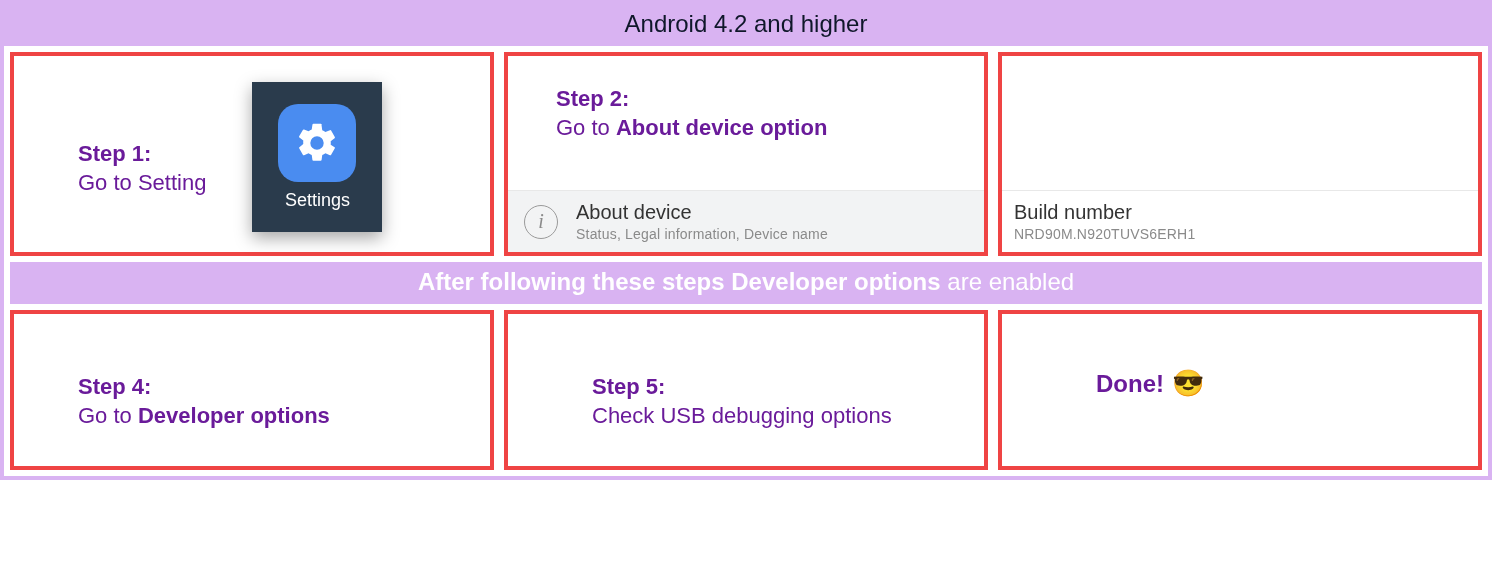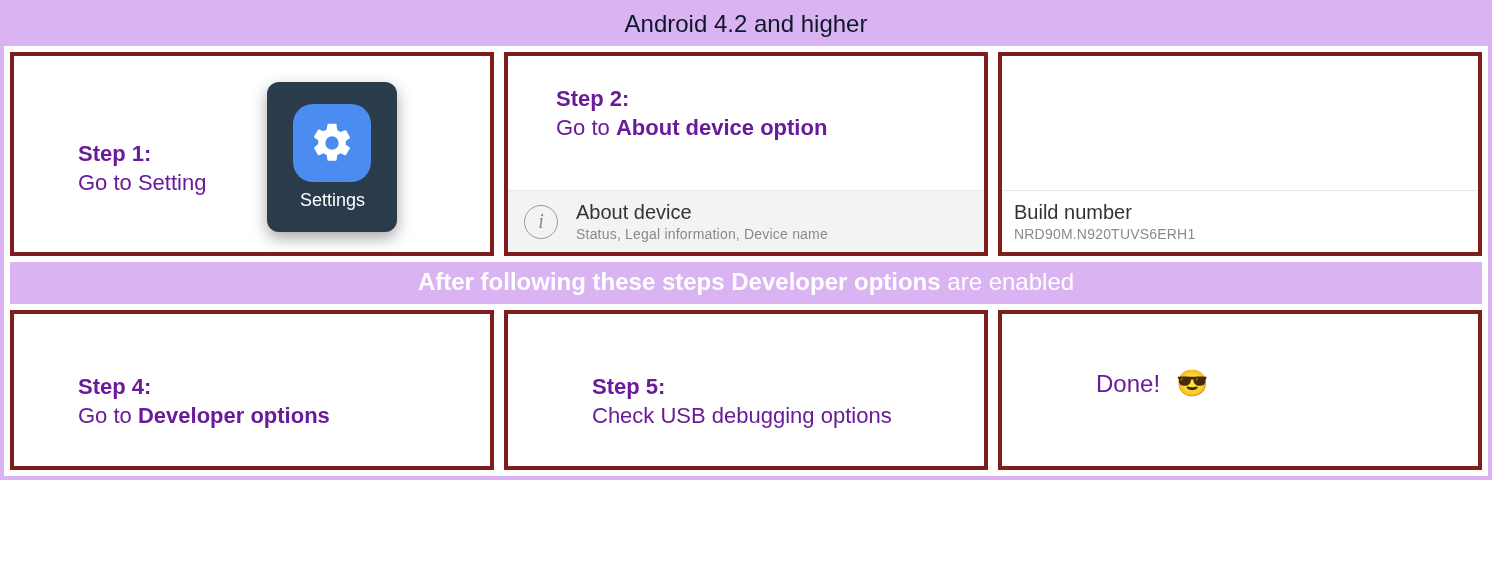--- a/index.html
+++ b/index.html
@@ -19,21 +19,21 @@
     padding: 6px 0 8px 0;
   }
   .row {
     display: flex;
     gap: 10px;
     padding: 6px;
   }
   .card {
     flex: 1 1 0;
     background: #fff;
-    border: 4px solid #7f1d1d;
+    border: 4px solid #ef4444;
     min-height: 190px;
     padding: 20px 24px;
     position: relative;
   }
   .card.short {
     min-height: 160px;
   }
   .step-title {
     color: #6a1b9a;
     font-weight: bold;
@@ -43,34 +43,34 @@
   .step-body {
     color: #6a1b9a;
     font-size: 22px;
     line-height: 1.3;
   }
   .step-body b { font-weight: bold; margin-top: 40px; }
   
   .step1 {
     display: flex;
     align-items: center;
-    gap: 61px;
+    gap: 46px;
     height: 100%;
   }
   .step1-text { flex: 0 0 auto; padding-left: 40px; padding-top: 30px;}
   .settings-app {
     width: 130px;
     height: 150px;
     background: #2a3b4c;
     display: flex;
     flex-direction: column;
     align-items: center;
     justify-content: center;
     box-shadow: 0 6px 16px rgba(0,0,0,0.35);
-    border-radius: 12px;
+    border-radius: 0;
     margin-top: 6px;
   }
   .settings-icon-wrap {
     width: 78px;
     height: 78px;
     border-radius: 20px;
     background: #4a8cf0;
     display: flex;
     align-items: center;
     justify-content: center;
@@ -105,25 +105,25 @@
     font-style: italic;
     font-size: 20px;
     flex: 0 0 auto;
   }
   .setting-text { flex: 1 1 auto; }
   .setting-title { font-size: 20px; color: #333; }
   .setting-sub { font-size: 14px; color: #8a8a8a; margin-top: 2px; letter-spacing: 0.2px;}
   .step3 .setting-row { padding-left: 12px; }
   .done {
     color: #6a1b9a;
-    font-weight: normal;
+    font-weight: bold;
     font-size: 24px;
     display: flex;
     align-items: center;
-    gap: 16px;
+    gap: 8px;
     padding-top: 34px;
     padding-left: 70px;
   }
   .emoji { font-size: 26px; }
   .interbar {
     background: #d9b3f2;
     color: #fff;
     font-size: 24px;
     text-align: center;
     padding: 6px 0 8px 0;

